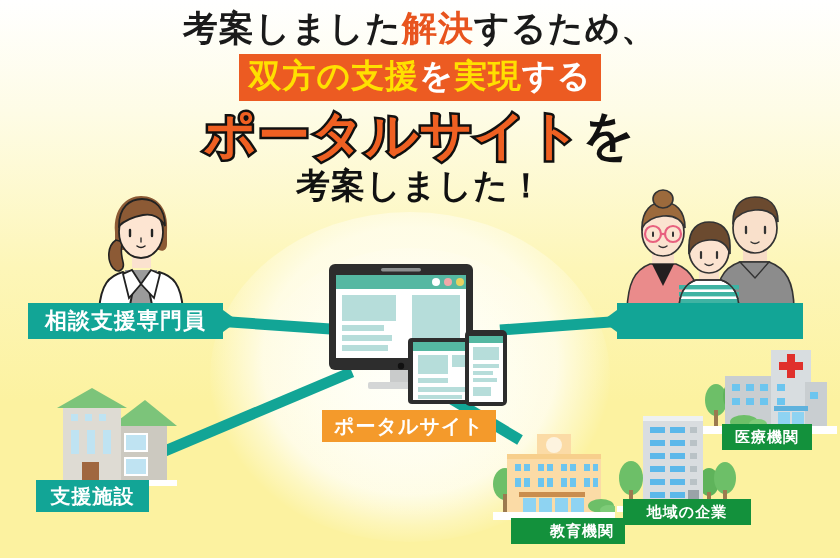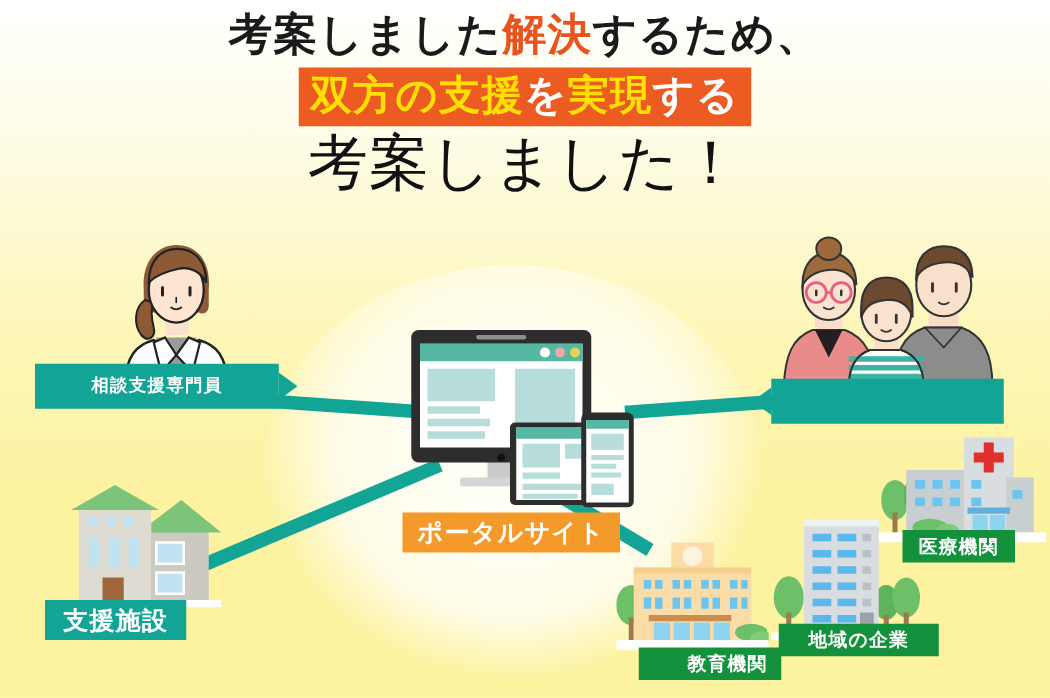--- a/index.html
+++ b/index.html
@@ -43,38 +43,38 @@
     margin-top:6px;font-size:52px;font-weight:bold;line-height:1.1;
     white-space:nowrap;letter-spacing:1px;
   }
   .t-big .orange{
     color:#ef6022;
     -webkit-text-stroke:5px #111;paint-order:stroke fill;
     text-shadow:0 2px 0 rgba(0,0,0,.15);
   }
   .t-big .blk{color:#111;}
   .t-line4{
-    margin-top:2px;font-size:48px;font-weight:normal;color:#111;line-height:1.15;
+    margin-top:2px;font-size:34px;font-weight:bold;color:#111;line-height:1.15;
     white-space:nowrap;letter-spacing:1px;
   }
 
   
   .banner{
     position:absolute;color:#fff;font-weight:bold;letter-spacing:1px;
     display:flex;align-items:center;justify-content:center;z-index:25;white-space:nowrap;
   }
   .bn-teal{background:#12a596;}
   .bn-orange{background:#f49a2b;}
   .bn-green{background:#13913c;}
   .arrow-r{position:absolute;right:-15px;top:50%;transform:translateY(-50%);
     width:0;height:0;border-top:11px solid transparent;border-bottom:11px solid transparent;border-left:15px solid #12a596;}
   .arrow-l{position:absolute;left:-15px;top:50%;transform:translateY(-50%);
     width:0;height:0;border-top:11px solid transparent;border-bottom:11px solid transparent;border-right:15px solid #12a596;}
 
-  #banner-counselor{left:28px;top:291px;width:195px;height:36px;font-size:14px;}
+  #banner-counselor{left:28px;top:303px;width:195px;height:36px;font-size:22px;}
   #banner-user{left:617px;top:303px;width:186px;height:36px;font-size:22px;}
   #banner-portal{left:322px;top:410px;width:174px;height:32px;font-size:20px;}
   #banner-facility{left:36px;top:480px;width:113px;height:32px;font-size:20px;}
   #banner-medical{left:722px;top:424px;width:90px;height:26px;font-size:15px;}
   #banner-company{left:623px;top:499px;width:128px;height:26px;font-size:15px;}
   #banner-education{left:511px;top:518px;width:86px;height:26px;font-size:15px;padding-left:28px;}
 
   
   .fig{position:absolute;z-index:20;}
   #fig-counselor{left:85px;top:188px;width:105px;height:122px;}
@@ -98,20 +98,21 @@
       <line x1="216" y1="321" x2="345" y2="330"></line>
       <line x1="624" y1="321" x2="500" y2="330"></line>
       <line x1="120" y1="470" x2="352" y2="372"></line>
       <line x1="520" y1="440" x2="440" y2="392"></line>
     </g>
   </svg>
 
   <div class="title-block">
     <div class="t-line1"><span>考案しました</span><span class="hl">解決</span><span>するため、</span></div>
     <div><span class="t-band"><span class="y">双方の支援</span><span class="w">を</span><span class="y">実現</span><span class="w">する</span></span></div>
+    <div class="t-big"><span class="orange">ポータルサイト</span><span class="blk">を</span></div>
     <div class="t-line4">考案しました！</div>
   </div>
 
   <div class="fig" id="fig-counselor">
     <svg viewBox="0 0 105 122" width="105" height="122">
 
       <path d="M30 44 C28 20 42 8 56 8 C72 8 84 20 82 44 L82 56 C82 62 78 64 74 62 L36 62 C31 64 30 58 30 52 Z" fill="#8c5a35"></path>
 
       <path d="M31 52 C22 58 22 72 28 80 C33 86 40 82 38 74 C36 66 36 58 38 54 Z" fill="#8c5a35" stroke="#222" stroke-width="1.6"></path>
 

